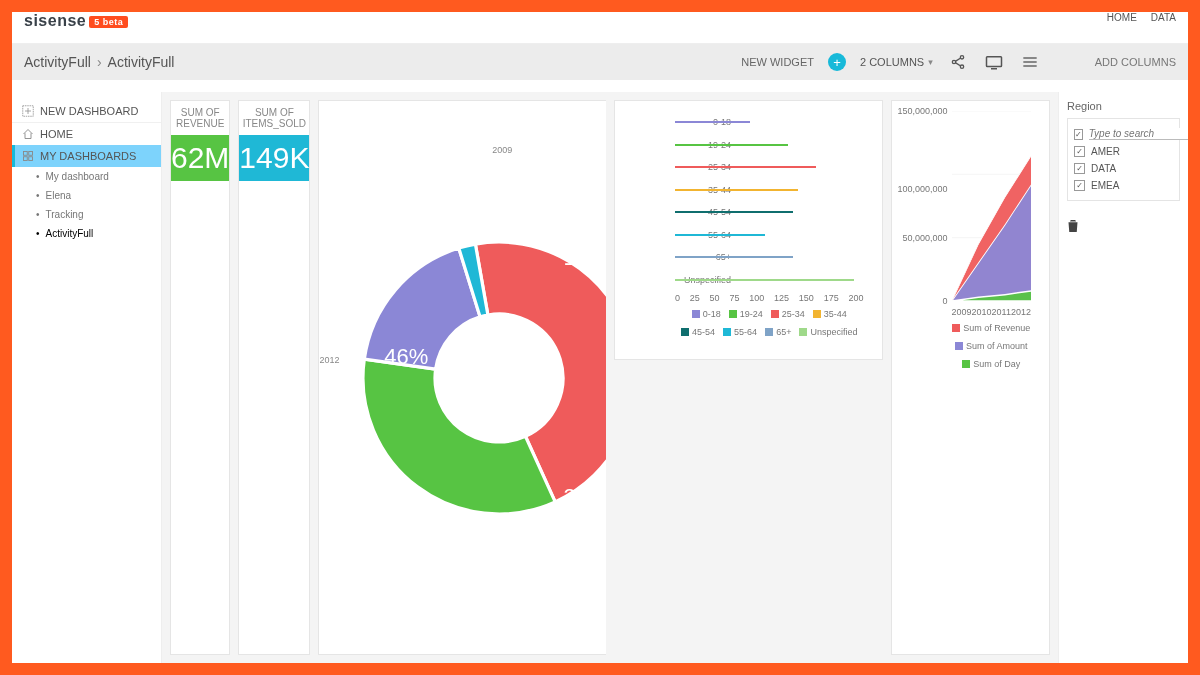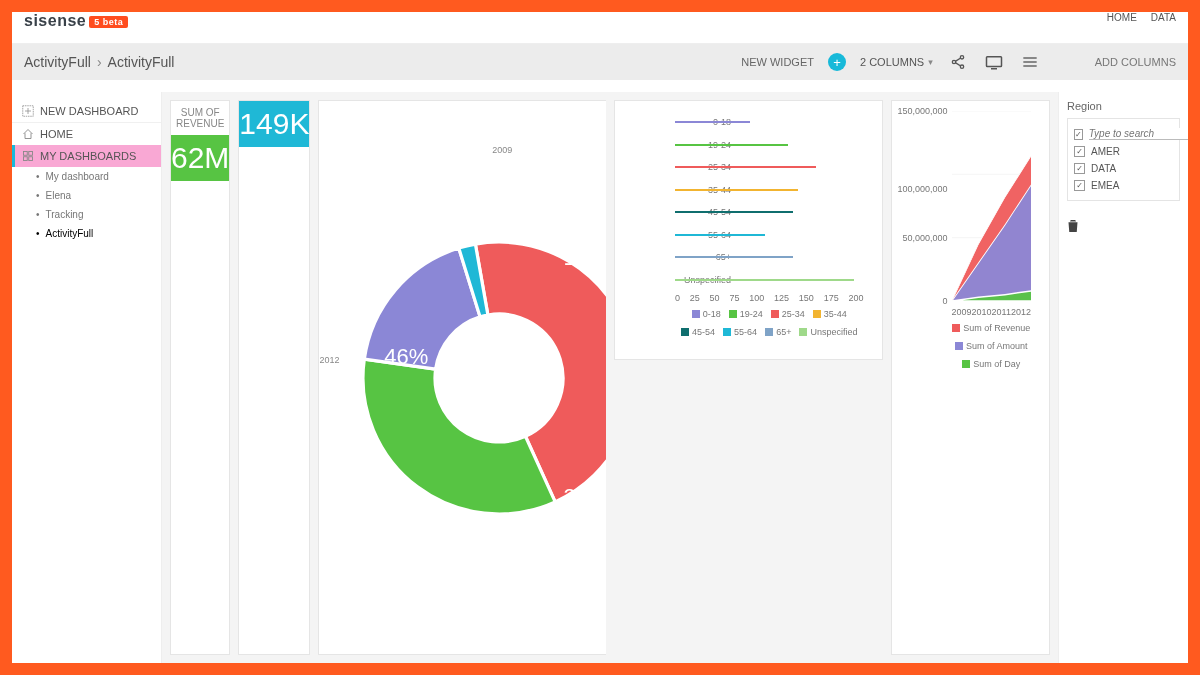--- a/index.html
+++ b/index.html
@@ -16,21 +16,21 @@
   .circle-btn { width:18px; height:18px; background:#17b9d9; border-radius:50%; color:#fff; display:inline-flex; align-items:center; justify-content:center; font-size:13px; line-height:1;}
   .sel { font-size:11px; color:#555; display:flex; align-items:center; gap:4px;}
   .chev { font-size:9px; color:#888;}
   .icon-btn { width:22px; height:22px; display:inline-flex; align-items:center; justify-content:center; color:#555;}
   .addfilter { font-size:11px; color:#777; margin-left: 40px;}
   .body { flex:1; display:flex; overflow:hidden;margin-top:12px;}
   .sidebar { width:150px; border-right:1px solid #eee; padding: 8px 0; font-size:11px; color:#555;}
   .side-item { display:flex; align-items:center; gap:6px; padding: 5px 10px; }
   .side-item.border { border-bottom:1px solid #f0f0f0;}
   .side-item svg { flex-shrink:0;}
-  .side-item.active { border-left:3px solid #17b9d9; background:#f9a8d4; padding-left:7px;}
+  .side-item.active { border-left:3px solid #17b9d9; background:#7dd3fc; padding-left:7px;}
   .side-sub { padding: 4px 10px 4px 24px; font-size:10px; color:#777; display:flex; align-items:center; gap:6px;}
   .side-sub::before { content:"•"; color:#777;}
   .side-sub.current::before { color:#000;}
   .side-sub.current { color:#000;}
   .main { flex:1; background:#f4f4f4; padding: 8px; display:flex; gap:8px; overflow:hidden;}
   .col { flex:1; display:flex; flex-direction:row; gap:8px; overflow:hidden;}
   .card { background:#fff; border:1px solid #e5e5e5;}
   .kpis { display:flex; gap:8px;}
   .kpi { flex:1; background:#fff; border:1px solid #e5e5e5;}
   .kpi-title { text-align:center; font-size:10px; color:#888; padding:6px 0;}
@@ -146,20 +146,21 @@
     </div>
 
     <div class="main">
       <div class="col">
         <div class="kpis">
           <div class="kpi green">
             <div class="kpi-title">SUM OF REVENUE</div>
             <div class="kpi-val">62M</div>
           </div>
           <div class="kpi cyan">
+            <div class="kpi-title">SUM OF ITEMS_SOLD</div>
             <div class="kpi-val">149K</div>
           </div>
         </div>
         <div class="card donut-card">
           <svg id="donut-svg" width="320" height="320" viewBox="0 0 200 200">
               <path d="M 85.23990489831093 16.291340993962322 A 85 85 0 0 1 135.11387653508606 177.40811116852507 L 116.52417719298168 136.42734643224708 A 40 40 0 0 0 93.05407289332278 60.60768987951168 Z" fill="#ef5b5b" stroke="#fff" stroke-width="2"></path>
               <path d="M 135.11387653508606 177.40811116852507 A 85 85 0 0 1 15.827214156966534 88.17028641839443 L 60.38927725033719 94.43307596159738 A 40 40 0 0 0 116.52417719298168 136.42734643224708 Z" fill="#57c443" stroke="#fff" stroke-width="2"></path>
               <path d="M 15.827214156966534 88.17028641839443 A 85 85 0 0 1 74.86481574625603 18.80133921960079 L 88.17167799823812 61.78886551510625 A 40 40 0 0 0 60.38927725033719 94.43307596159738 Z" fill="#8b87d6" stroke="#fff" stroke-width="2"></path>
               <path d="M 74.86481574625603 18.80133921960079 A 85 85 0 0 1 85.23990489831093 16.291340993962322 L 93.05407289332278 60.60768987951168 A 40 40 0 0 0 88.17167799823812 61.78886551510625 Z" fill="#1fb8d6" stroke="#fff" stroke-width="2"></path>
             </svg>

